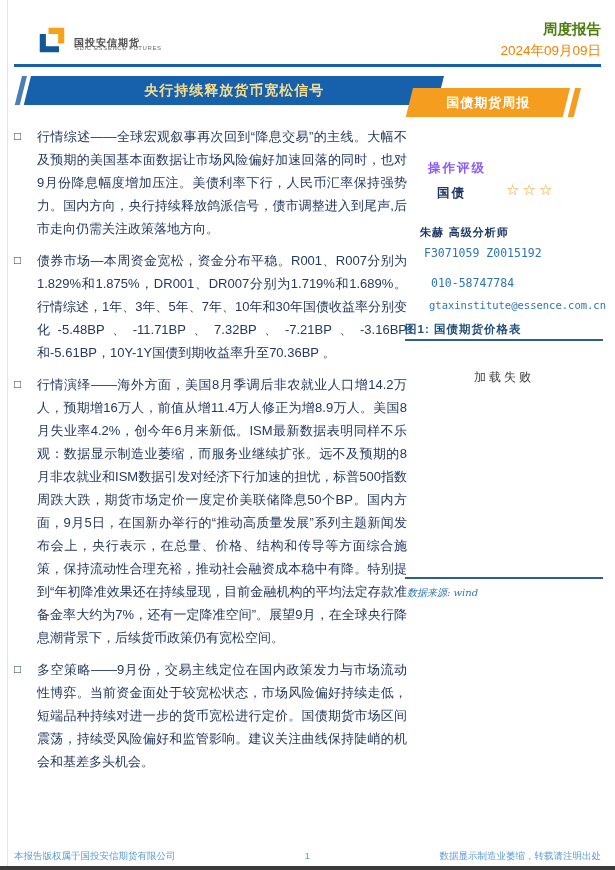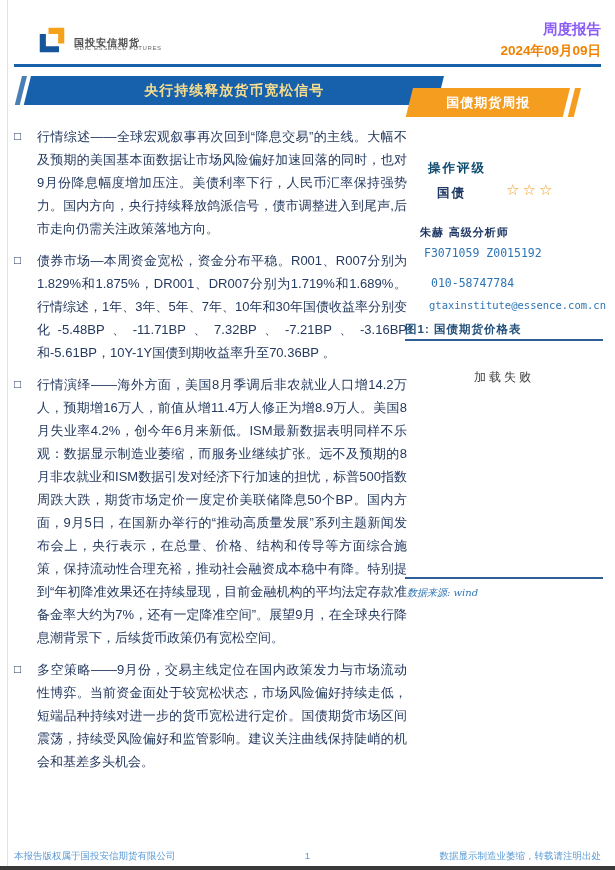--- a/index.html
+++ b/index.html
@@ -14,23 +14,23 @@
     background:#e3e3e3;
   }
   
   .logo-wrap { position:absolute; left:38px; top:25px; width:250px; height:34px; }
   .logo-mark { position:absolute; left:0; top:1px; }
   .logo-cn { position:absolute; left:36px; top:11px; font-size:10px; font-weight:bold;
              color:#4f4f4f; letter-spacing:1px; }
   .logo-en { position:absolute; left:37px; top:20px; font-size:6px; color:#6a6a6a;
              letter-spacing:0.6px; }
   .report-type { position:absolute; right:14px; top:20px; width:200px; text-align:right;
-             font-size:14.5px; font-weight:bold; color:#8b5cf6; }
+             font-size:14.5px; font-weight:bold; color:#4d7c0f; }
   .report-date { position:absolute; right:14px; top:42px; width:220px; text-align:right;
-             font-size:13.5px; font-weight:bold; color:#ef8200; }
+             font-size:13.5px; font-weight:normal; color:#ef8200; }
   .header-rule { position:absolute; left:14px; top:64px; width:587px; height:3px;
              background:#1760ab; }
   
   .banner-blue-sliver { position:absolute; left:22px; top:76px; width:5px; height:29px;
              background:#4a7fb5; transform:skewX(-14deg); transform-origin:0 0; }
   .banner-blue { position:absolute; left:31px; top:76px; width:413px; height:29px;
              background:#1760ab; transform:skewX(-14deg); transform-origin:0 0;
              display:flex; align-items:center; justify-content:center; }
   .banner-blue .t { transform:skewX(14deg); color:#f5dd90; font-size:14px;
              font-weight:bold; letter-spacing:1px; }
@@ -44,21 +44,21 @@
   
   .summary { position:absolute; left:14px; top:125px; width:393px; }
   .summary li { list-style:none; position:relative; padding-left:23px;
              margin-bottom:9px; font-size:13px; line-height:23px;
              color:#24395f; text-align:justify; }
   .summary li .marker { position:absolute; left:0; top:0; font-size:12px;
              color:#24395f; }
   
   .sidebar { position:absolute; left:404px; top:155px; width:200px; }
   .rating-label { position:absolute; left:24px; top:5px; font-size:12.5px; font-weight:bold;
-             color:#0c4a6e; font-family:"DejaVu Serif","Liberation Serif",serif;
+             color:#8b5cf6; font-family:"DejaVu Serif","Liberation Serif",serif;
              letter-spacing:2px; }
   .rating-row { position:absolute; left:24px; top:28px; width:176px; }
   .rating-item { font-size:12.5px; font-weight:bold; color:#1f3864;
              font-family:"DejaVu Serif","Liberation Serif",serif; letter-spacing:2px;padding-left:9px; }
   .rating-stars { position:absolute; left:78px; top:-2px; font-size:15px; color:#f59d1e;
              letter-spacing:3px; }
   .analyst-name { position:absolute; left:16px; top:70px; font-size:11px; font-weight:bold;
              color:#1f3864; font-family:"DejaVu Serif","Liberation Serif",serif;
              letter-spacing:1px; }
   .analyst-ids { position:absolute; left:20px; top:91px; font-size:11.5px; color:#2e75b6;

